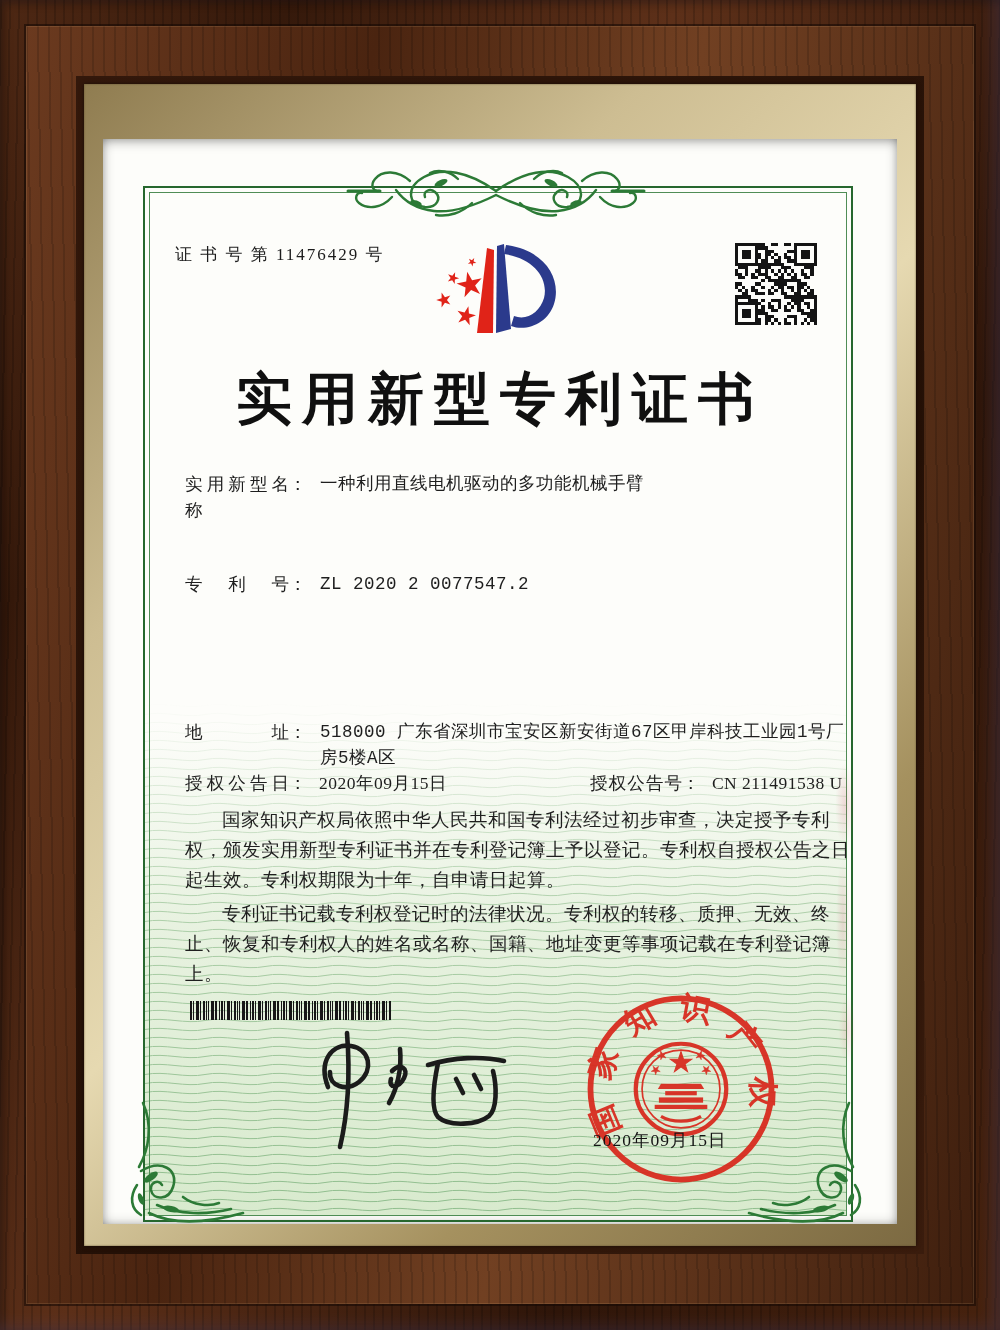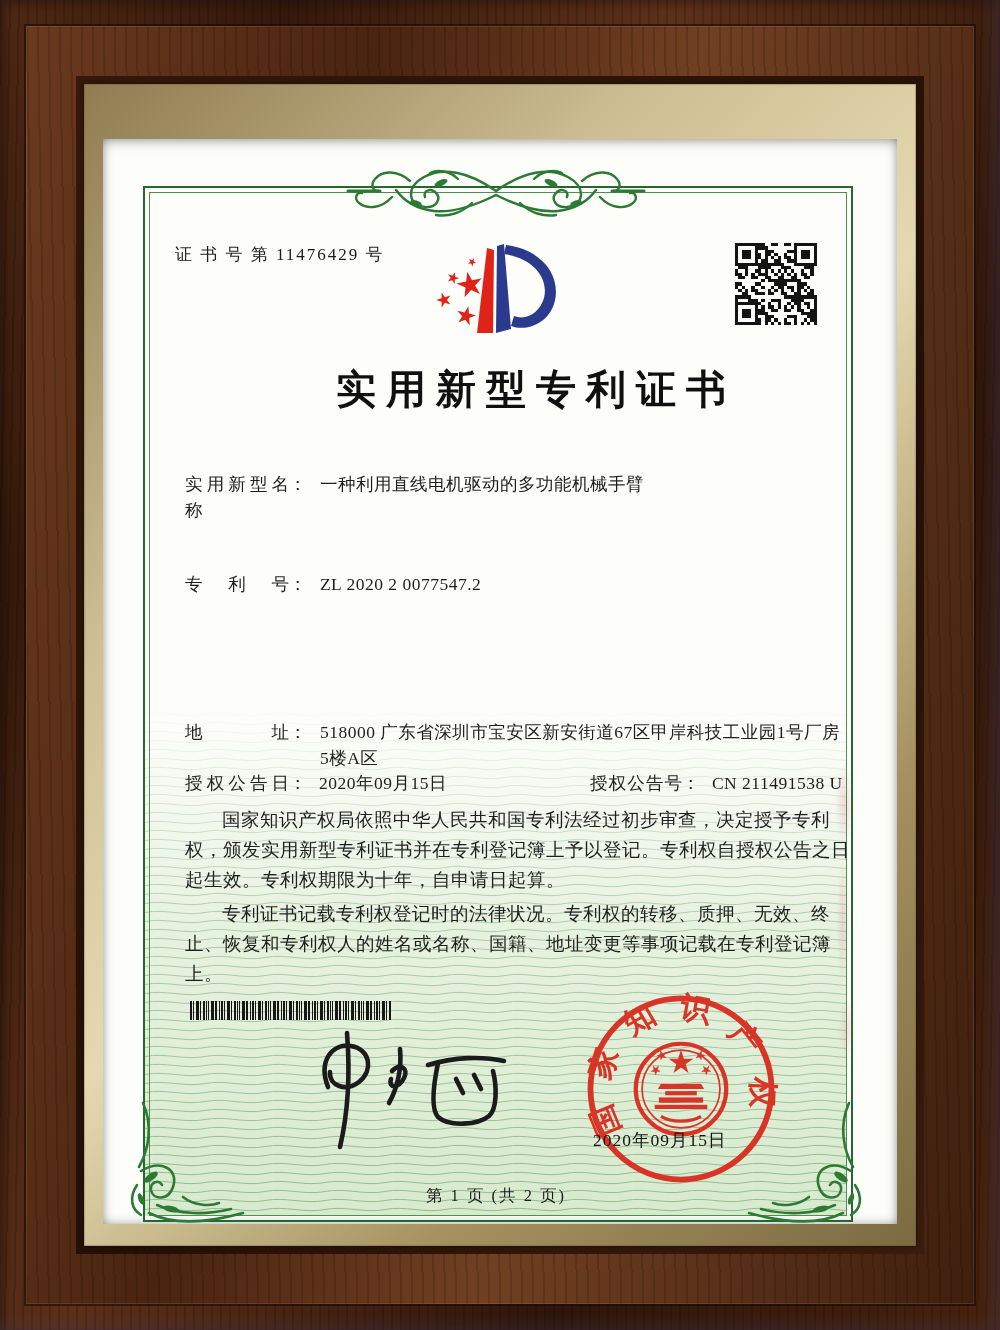--- a/index.html
+++ b/index.html
@@ -27,27 +27,27 @@
   .green-outer{position:absolute;left:40px;top:47px;width:706px;height:1032px;border:2px solid #26672e;}
   .green-inner{position:absolute;inset:4px;border:1px solid #4f8d55;}
   .guilloche-wash{position:absolute;left:42px;top:49px;width:702px;height:1028px;
     background:linear-gradient(to bottom, rgba(234,243,228,0) 0%, rgba(234,243,228,0) 52%, rgba(224,238,215,.75) 72%, rgba(214,233,203,.95) 100%);}
   .guilloche{position:absolute;left:42px;top:49px;width:702px;height:1028px;
     -webkit-mask-image:linear-gradient(to bottom, transparent 0 50%, rgba(0,0,0,.65) 70%, #000 100%);
             mask-image:linear-gradient(to bottom, transparent 0 50%, rgba(0,0,0,.65) 70%, #000 100%);}
   .smudge{position:absolute;pointer-events:none;}
   
   .cert-number{position:absolute;left:72px;top:104px;font-size:17px;letter-spacing:2px;color:#1c1c1c;}
-  .title{position:absolute;left:0;top:223px;width:794px;text-align:center;font-size:40px;font-weight:700;
-    letter-spacing:10px;color:#101010;padding-left:36px;}
+  .title{position:absolute;left:0;top:223px;width:794px;text-align:center;font-size:56px;font-weight:700;
+    letter-spacing:10px;color:#101010;}
   .row{position:absolute;left:82px;width:690px;font-size:17.5px;color:#1e1e1e;line-height:1.5;}
   .flabel{display:inline-block;width:104px;text-align:justify;text-align-last:justify;vertical-align:top;}
   .flabel-sm{display:inline-block;width:92px;text-align:justify;text-align-last:justify;vertical-align:top;font-family:Liberation Serif, serif;}
   .colon{vertical-align:top;}
-  .fvalue{display:inline-block;margin-left:9px;width:525px;vertical-align:top;letter-spacing:.5px;}
+  .fvalue{display:inline-block;margin-left:9px;width:525px;vertical-align:top;letter-spacing:.5px;font-family:Liberation Mono, monospace;}
   .fvalue-sm{display:inline-block;margin-left:8px;vertical-align:top;letter-spacing:.5px;}
   .pair2{position:absolute;left:405px;top:0;}
   .body-text{position:absolute;left:82px;top:666px;width:678px;font-size:18.5px;line-height:30px;color:#1f1f1f;}
   .body-text p{margin:0 0 4px 0;text-indent:2em;letter-spacing:.5px;}
   .barcode-box{position:absolute;left:87px;top:862px;width:206px;height:19px;}
   .signer{position:absolute;left:97px;top:920px;font-size:20px;color:#161616;letter-spacing:3px;line-height:40px;}
   .sig-svg{position:absolute;left:185px;top:884px;}
   .seal-box{position:absolute;left:478px;top:850px;width:200px;height:200px;}
   .seal-box svg{position:absolute;inset:0;opacity:.93;}
   .seal-date{position:absolute;left:12px;top:139px;font-size:17.5px;color:#141414;letter-spacing:1px;white-space:nowrap;}
@@ -632,17 +632,16 @@
         </g>
       </svg>
       <div class="seal-date">2020年09月15日</div>
     </div>
 
     <div class="smudge" style="left:718px;top:600px;width:40px;height:330px;
          background:radial-gradient(ellipse 14px 60px at 60% 20%, rgba(205,70,95,.18), transparent 70%),
                     radial-gradient(ellipse 10px 90px at 55% 55%, rgba(200,60,90,.15), transparent 70%),
                     radial-gradient(ellipse 12px 50px at 65% 88%, rgba(210,80,100,.16), transparent 70%);"></div>
 
-    <div class="page-footer">第 1 页 (共 2 页)</div>
   </div>
 
   <div class="photo-edge"></div>
 </div>
 
 </body></html>

